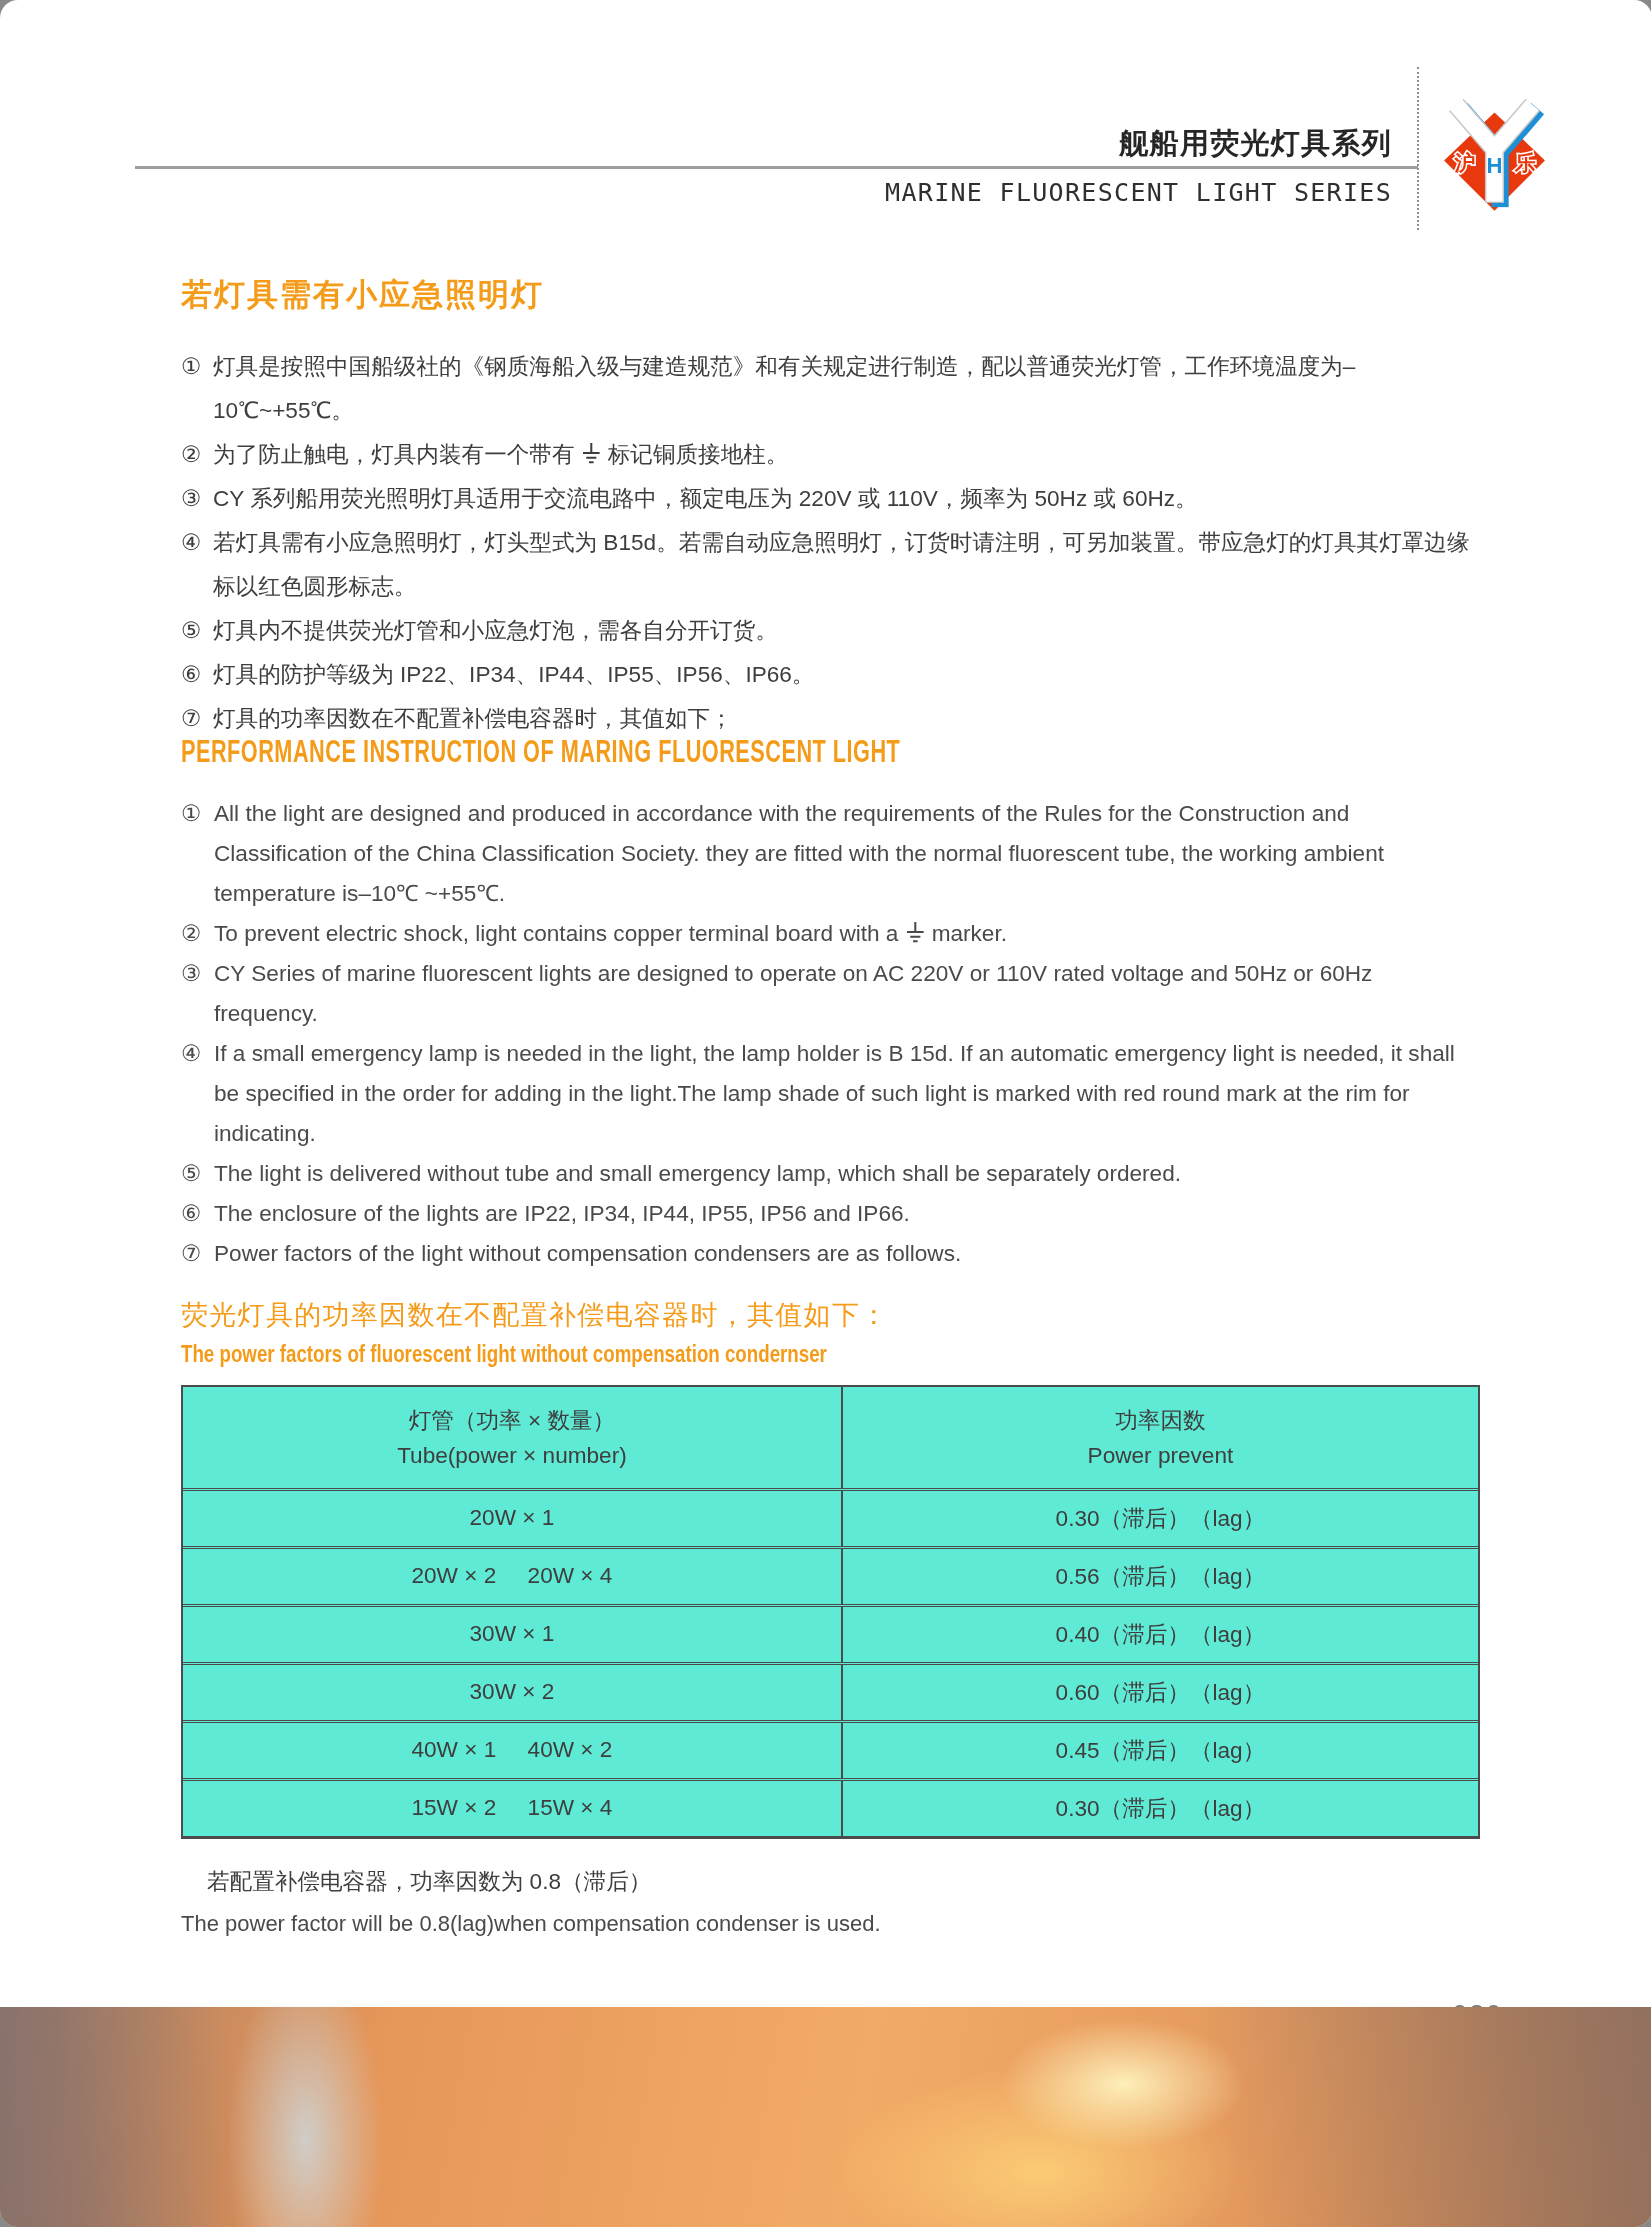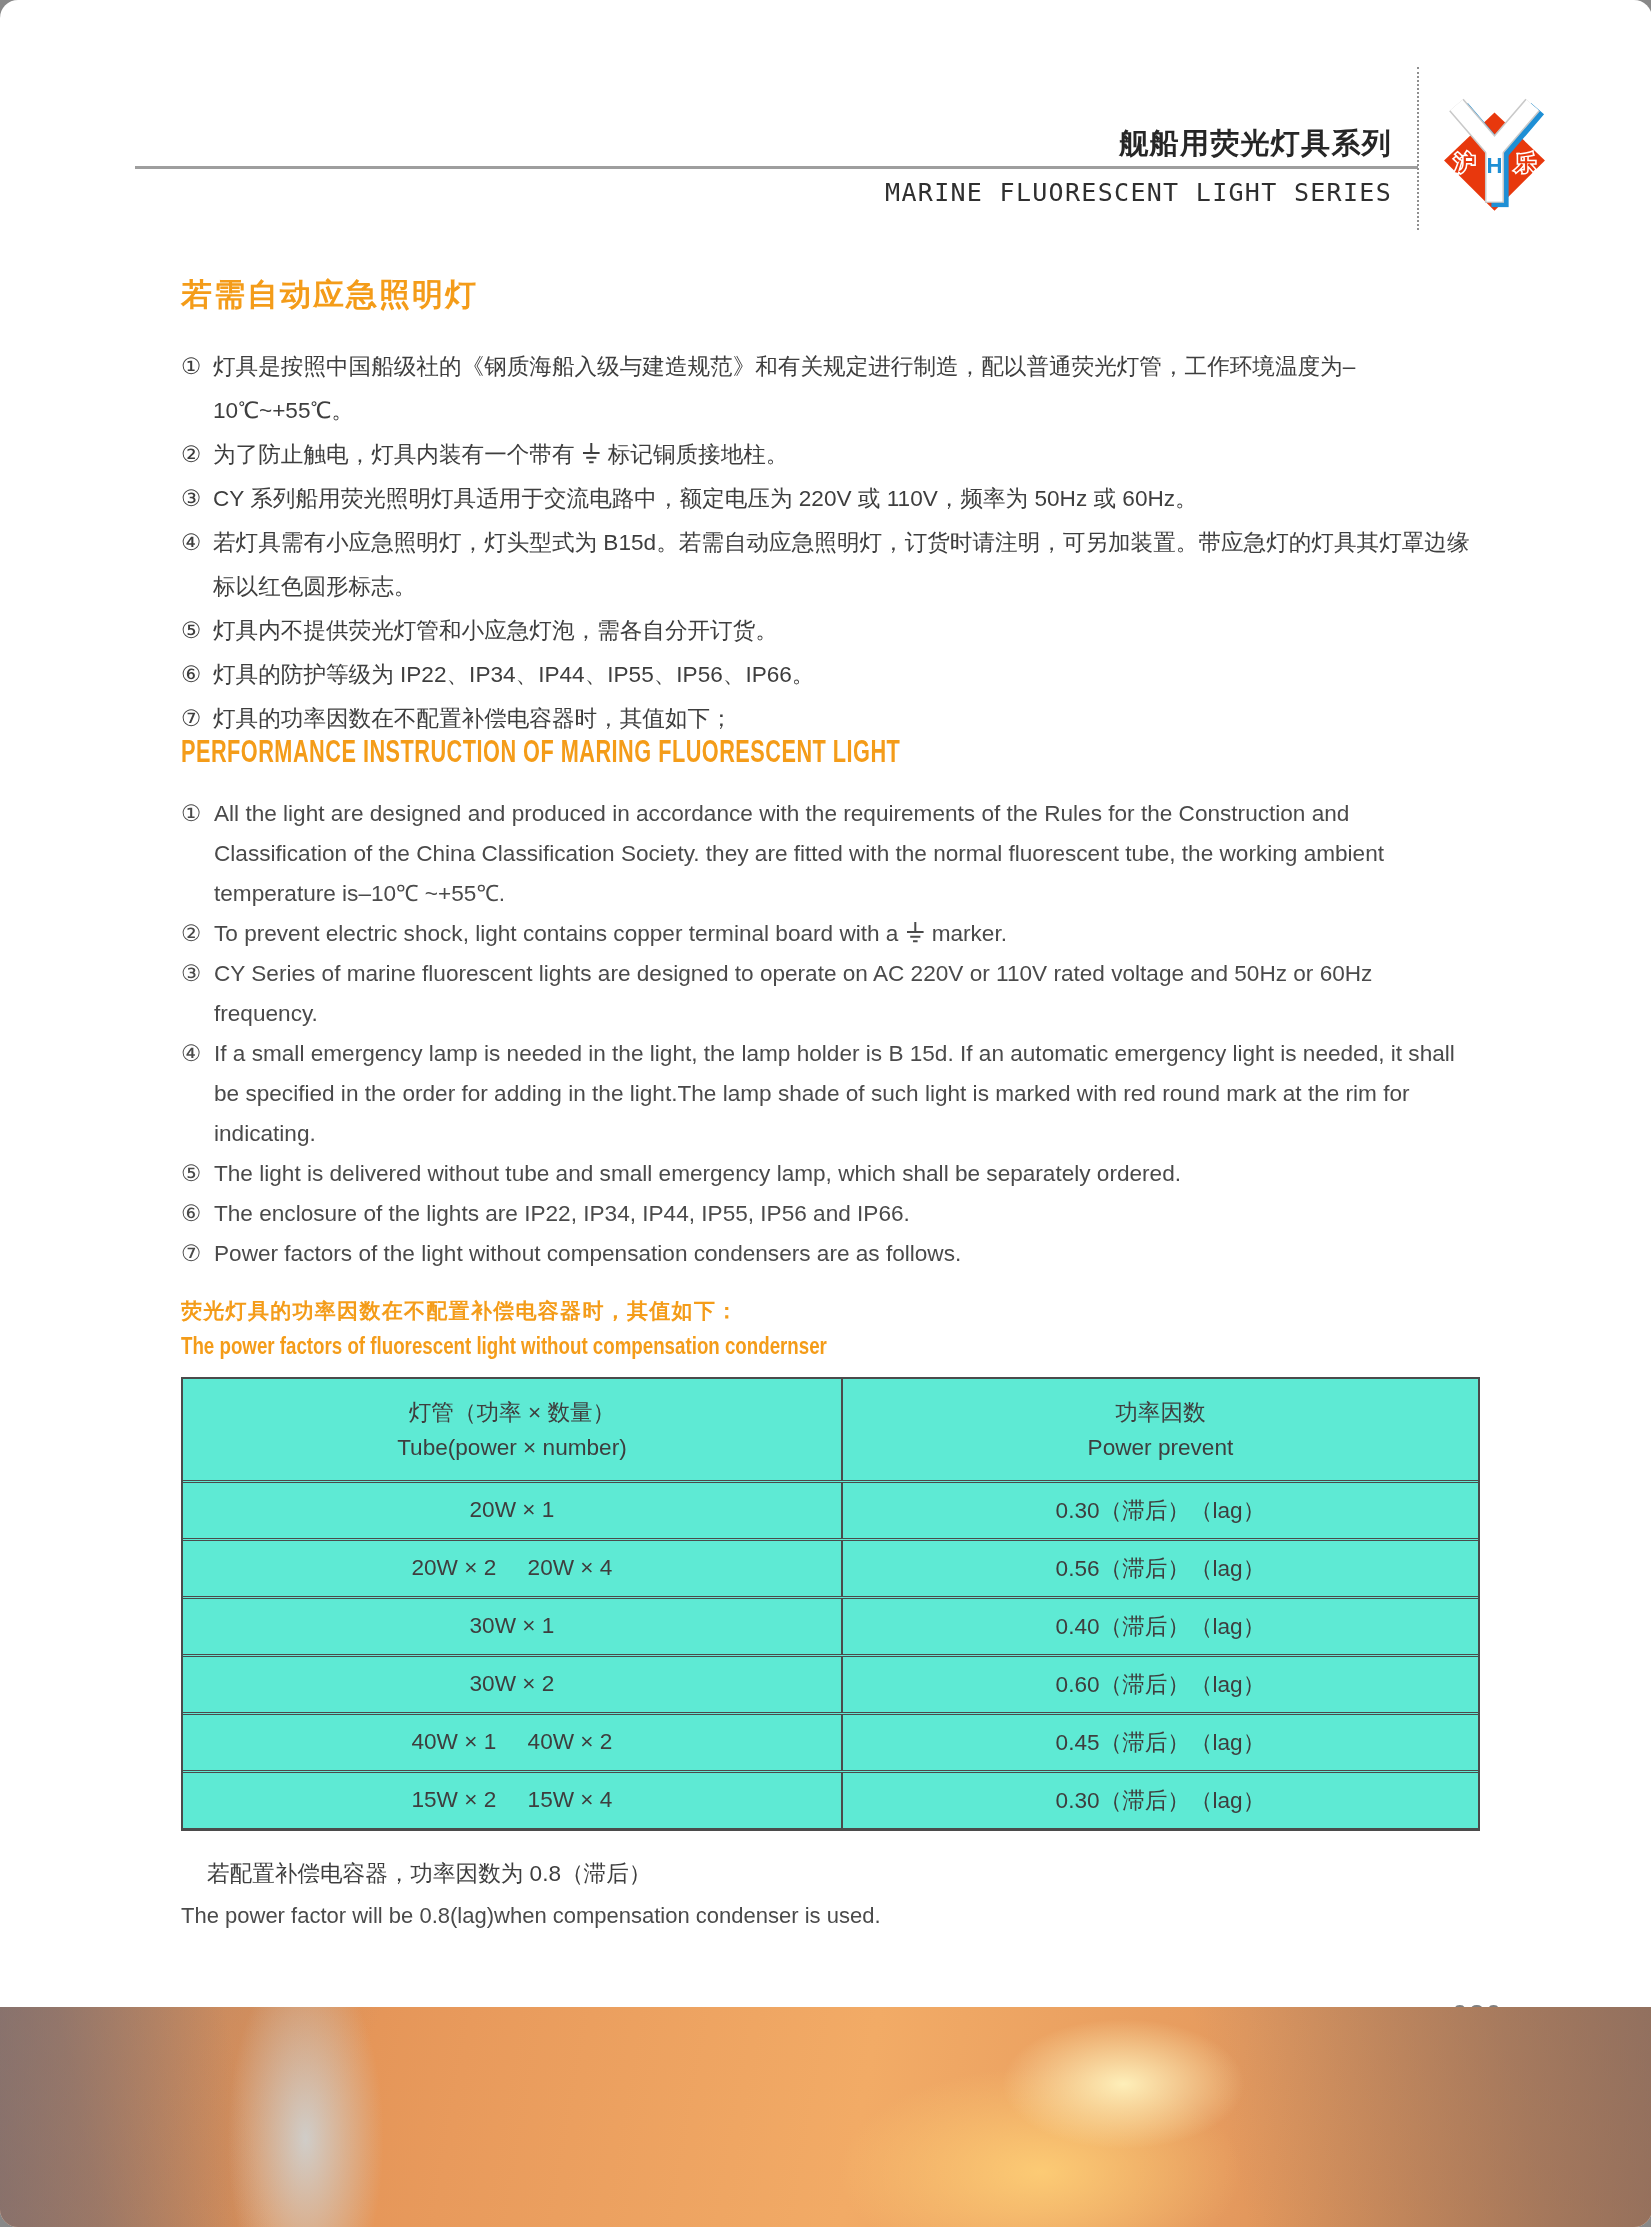--- a/index.html
+++ b/index.html
@@ -68,21 +68,21 @@
   
   .earth{
     display:inline-block; width:22.6px; height:24px; margin:0 5.3px;
     vertical-align:-4px;
   }
   .earth svg{display:block; width:100%; height:100%;}
 
   
   .sec-table{top:1297px;}
   .tbl-head-zh{
-    font-size:21px; font-weight:bold; color:#f49c19; letter-spacing:1.3px; margin:0 0 6.7px 0;
+    font-size:27px; font-weight:normal; color:#f49c19; letter-spacing:1.3px; margin:0 0 6.7px 0;
   }
   .tbl-head-en{margin:0 0 17.3px 0; white-space:nowrap;}
   .condense2{
     display:inline-block; transform:scaleX(0.78); transform-origin:left center;
     font-size:24px; font-weight:bold; color:#f49c19;
   }
   .pftable{
     width:1295px; border:2px solid #4b4b4b; border-bottom-width:3.3px;
     background:#5eead4;
   }
@@ -148,21 +148,21 @@
         <rect x="87" y="86" width="26" height="93" fill="#ffffff"></rect>
       </g>
 
       <text x="52" y="128" font-size="34" font-weight="bold" fill="#E8380D" stroke="#ffffff" stroke-width="5" paint-order="stroke" text-anchor="middle">沪</text>
       <text x="100" y="132" font-size="36" font-weight="bold" fill="#1E8FD5" stroke="#ffffff" stroke-width="3" paint-order="stroke" text-anchor="middle">H</text>
       <text x="150" y="128" font-size="34" font-weight="bold" fill="#E8380D" stroke="#ffffff" stroke-width="5" paint-order="stroke" text-anchor="middle">乐</text>
     </svg>
   </div>
 
   <div class="sec sec-zh">
-    <h2 class="h-orange-zh">若需自动应急照明灯</h2>
+    <h2 class="h-orange-zh">若灯具需有小应急照明灯</h2>
     <div class="items-zh">
       <div class="item">
         <span class="num">①</span>
         <span>灯具是按照中国船级社的《钢质海船入级与建造规范》和有关规定进行制造，配以普通荧光灯管，工作环境温度为–10℃~+55℃。</span>
       </div>
       <div class="item">
         <span class="num">②</span>
         <span>为了防止触电，灯具内装有一个带有</span><span class="earth"><svg viewBox="0 0 24 26">
               <path d="M12 1v11M3 12h18M6.5 17h11M9.5 22h5" stroke="#3e3e3e" stroke-width="2.2" fill="none"></path>
             </svg></span><span>标记铜质接地柱。</span>

